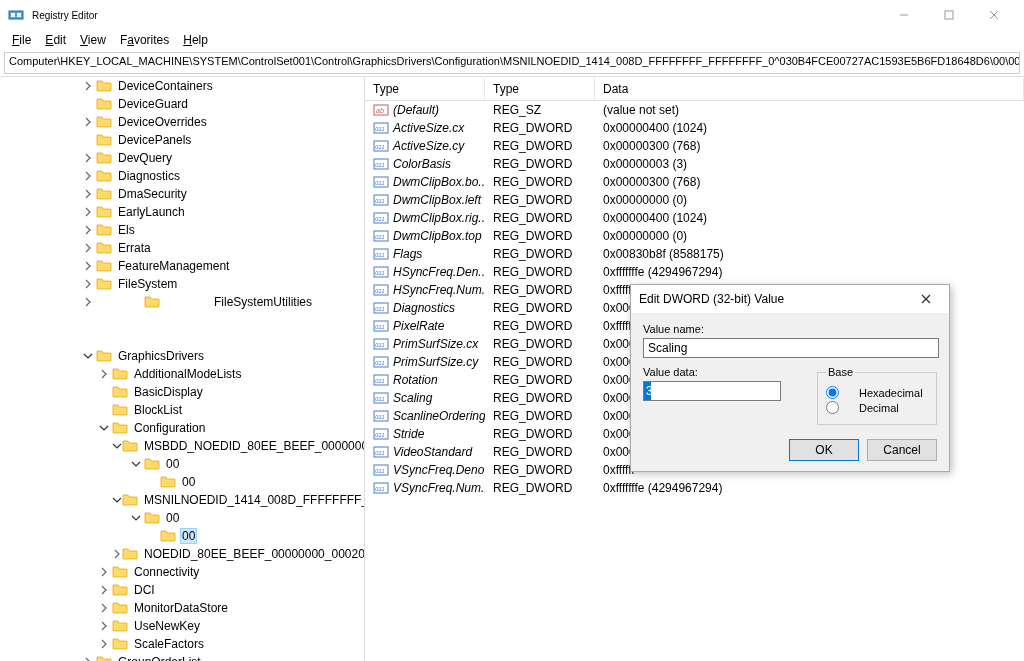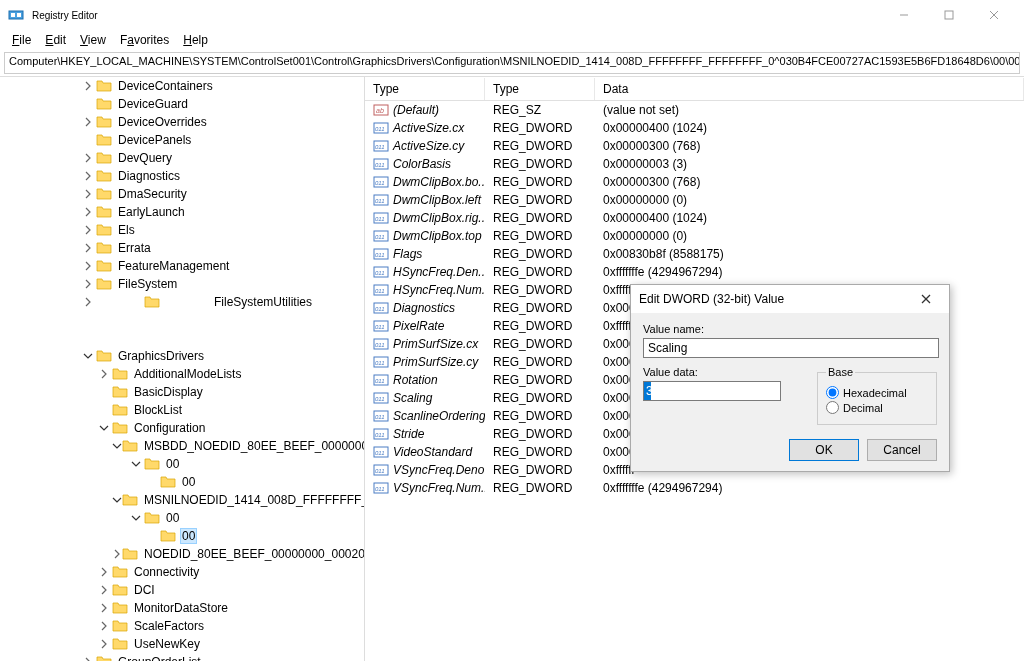--- a/index.html
+++ b/index.html
@@ -56,21 +56,21 @@
 .dialog-title .dlg-close { width: 30px; height: 28px; display: flex; align-items: center; justify-content: center; color: #333; cursor: pointer; }
 .dialog-body { padding: 10px 12px; }
 .dialog-body label { display: block; margin-bottom: 3px; font-size: 11px; }
 .dlg-input { width: 296px; border: 1px solid #7a7a7a; padding: 2px 4px; font-size: 12px; background: #fff; margin-bottom: 8px; font-family: inherit; }
 .dlg-row { display: flex; gap: 20px; }
 .dlg-col-left { flex: 1; }
 .dlg-col-right { width: 120px; }
 .dlg-valdata { width: 140px; border: 1px solid #7a7a7a; padding: 2px 4px; font-size: 12px; background: #fff; font-family: inherit; }
 fieldset { border: 1px solid #ccc; padding: 6px 8px 8px; }
 fieldset legend { font-size: 11px; padding: 0 2px; }
-.radio-row { display: flex; align-items: center; gap: 4px; margin: 2px 0; font-size: 11px; }
+.radio-row { display: flex; align-items: center; gap: 20px; margin: 2px 0; font-size: 11px; }
 .radio-row input { margin: 0; }
 .dlg-buttons { display: flex; gap: 8px; justify-content: flex-end; margin-top: 14px; }
 .dlg-btn { width: 70px; height: 22px; background: #e1e1e1; border: 1px solid #adadad; font-size: 12px; cursor: pointer; }
 .dlg-btn.primary { border: 1px solid #0078d7; }
 
 svg { display: block; }
 </style>
 </head>
 <body>
 
@@ -459,34 +459,34 @@
         <span class="tree-expander">
           <svg width="10" height="10">
             <path d="M3 1 L7 5 L3 9" fill="none" stroke="#666" stroke-width="1.2"></path>
           </svg>
         </span>
         <span class="tree-folder">
           <svg width="16" height="16" viewBox="0 0 16 16">
             <path d="M1 3h5l1 2h8v8H1z" fill="#ffd96a" stroke="#d9a400" stroke-width="0.7"></path>
           </svg>
         </span>
+        <span class="tree-label">UseNewKey</span>
+      </div>
+      <div class="tree-node" style="padding-left: 96px;">
+        <span class="tree-expander">
+          <svg width="10" height="10">
+            <path d="M3 1 L7 5 L3 9" fill="none" stroke="#666" stroke-width="1.2"></path>
+          </svg>
+        </span>
+        <span class="tree-folder">
+          <svg width="16" height="16" viewBox="0 0 16 16">
+            <path d="M1 3h5l1 2h8v8H1z" fill="#ffd96a" stroke="#d9a400" stroke-width="0.7"></path>
+          </svg>
+        </span>
         <span class="tree-label">ScaleFactors</span>
-      </div>
-      <div class="tree-node" style="padding-left: 96px;">
-        <span class="tree-expander">
-          <svg width="10" height="10">
-            <path d="M3 1 L7 5 L3 9" fill="none" stroke="#666" stroke-width="1.2"></path>
-          </svg>
-        </span>
-        <span class="tree-folder">
-          <svg width="16" height="16" viewBox="0 0 16 16">
-            <path d="M1 3h5l1 2h8v8H1z" fill="#ffd96a" stroke="#d9a400" stroke-width="0.7"></path>
-          </svg>
-        </span>
-        <span class="tree-label">UseNewKey</span>
       </div>
       <div class="tree-node" style="padding-left: 80px;">
         <span class="tree-expander">
           <svg width="10" height="10">
             <path d="M3 1 L7 5 L3 9" fill="none" stroke="#666" stroke-width="1.2"></path>
           </svg>
         </span>
         <span class="tree-folder">
           <svg width="16" height="16" viewBox="0 0 16 16">
             <path d="M1 3h5l1 2h8v8H1z" fill="#ffd96a" stroke="#d9a400" stroke-width="0.7"></path>

